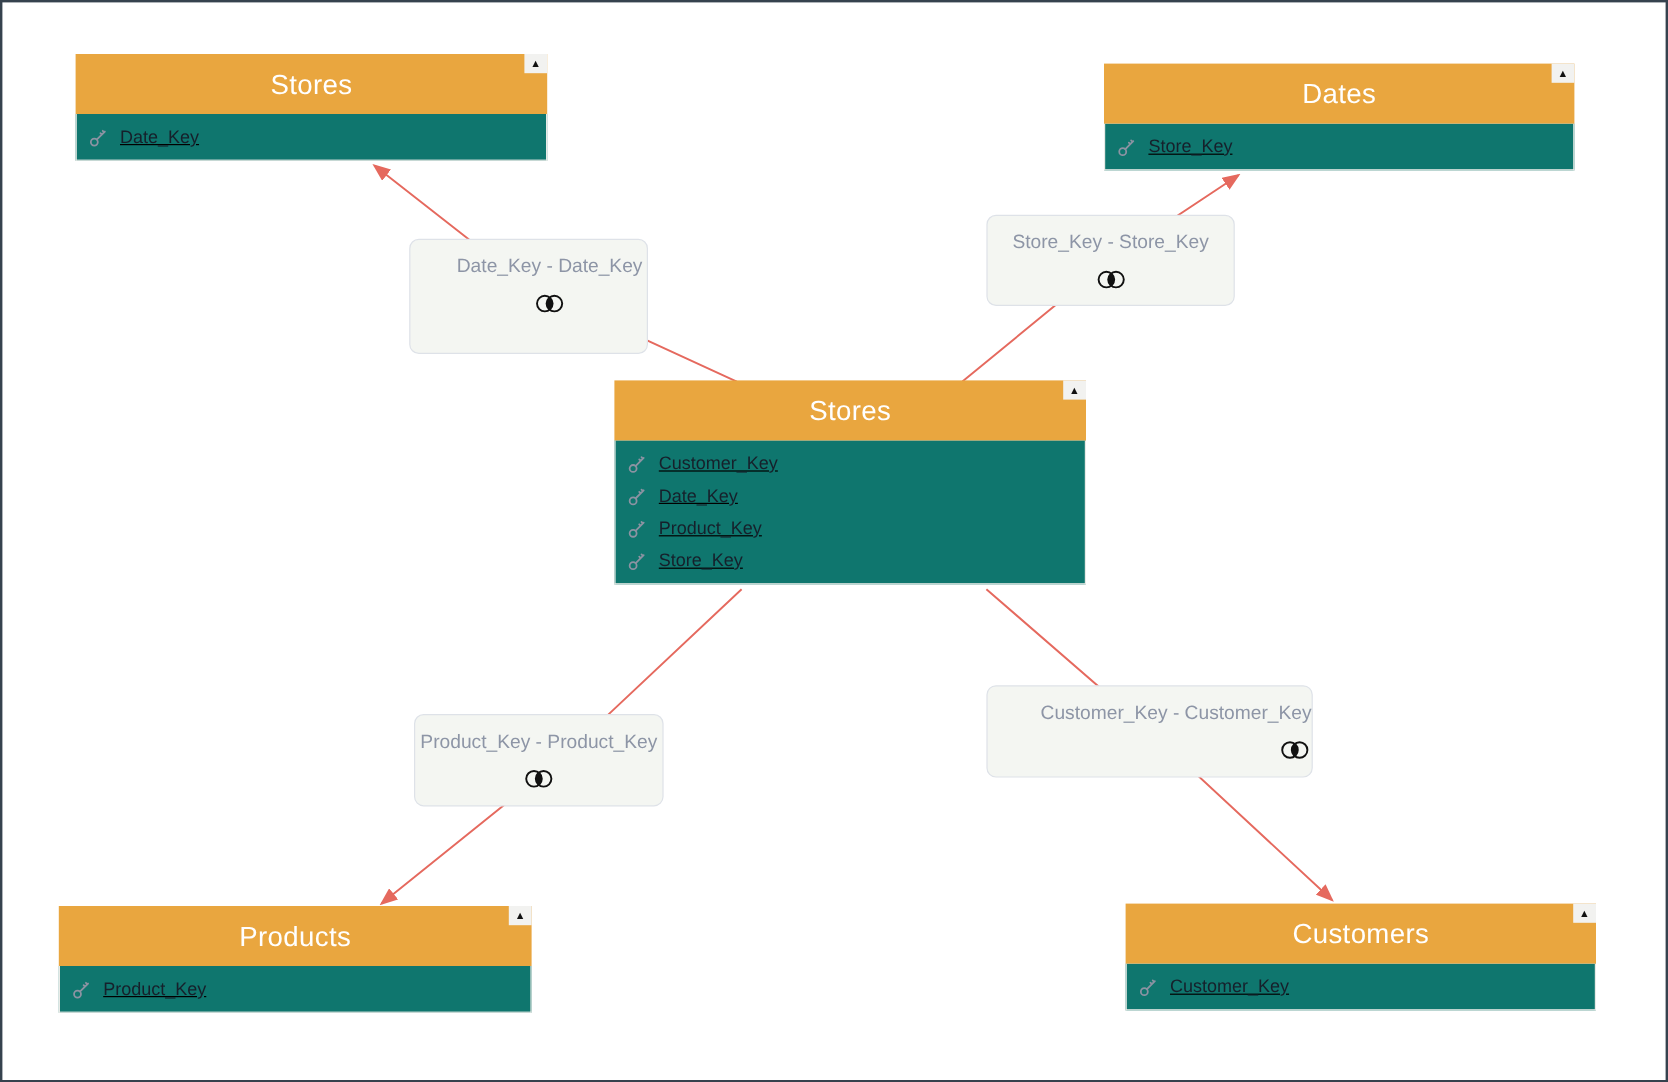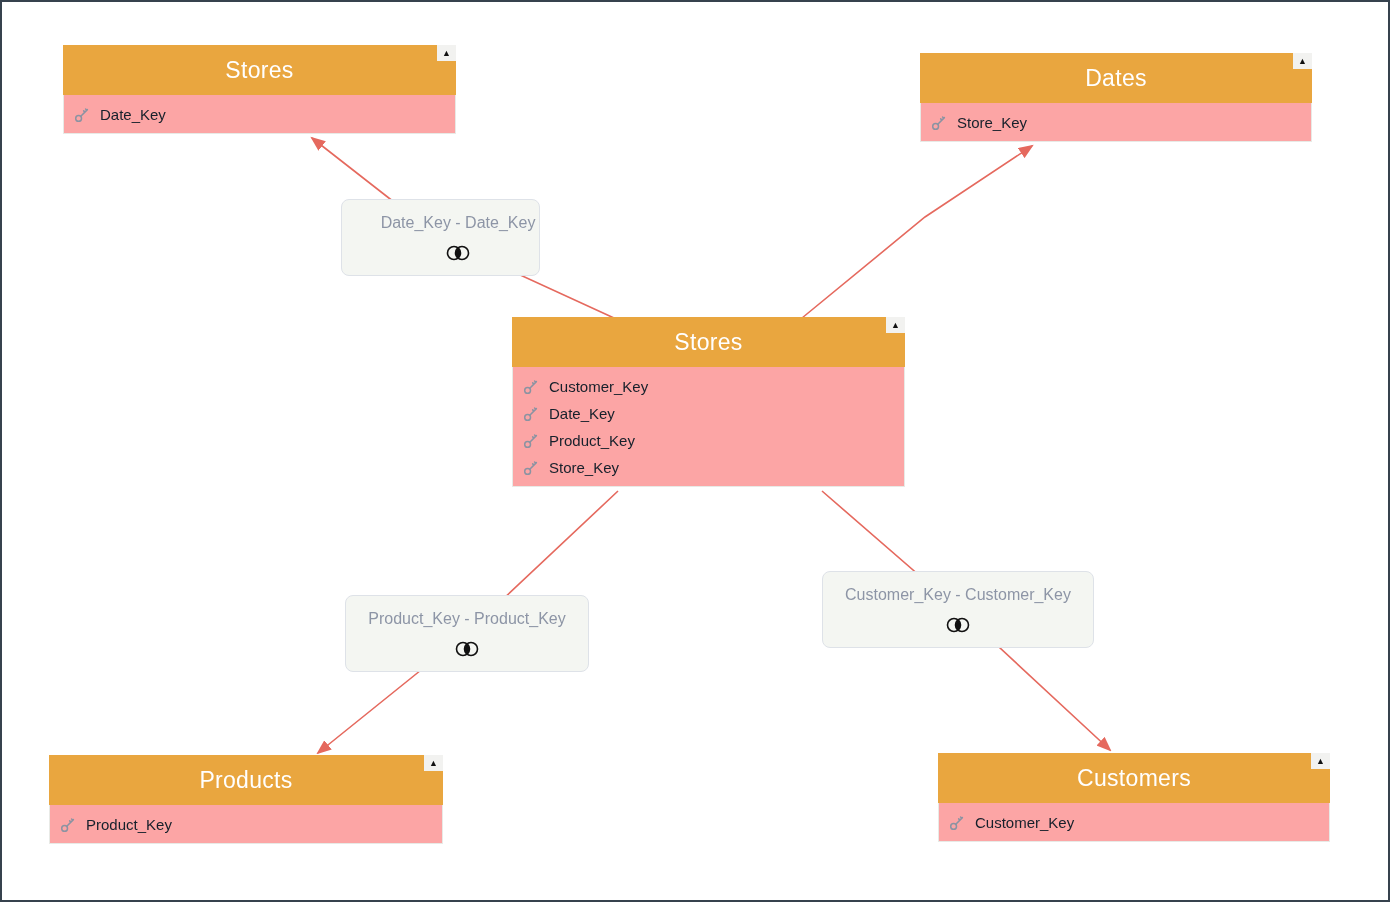--- a/index.html
+++ b/index.html
@@ -48,24 +48,25 @@
     height: 16px;
     background: #F2F2F0;
     color: #111111;
     font-size: 9px;
     line-height: 16px;
     text-align: center;
     cursor: pointer;
     user-select: none;
   }
   .table-body {
-    background: #fca5a5;
+    background: #0f766e;
     border: 1px solid #E8EAE6;
     border-top: none;
     padding: 6px 0 5px 0;
+    text-decoration: underline;
   }
   .field-row {
     display: flex;
     align-items: center;
     gap: 10px;
     padding: 5px 10px;
     font-size: 15px;
     color: #16202B;
     cursor: pointer;
   }
@@ -87,24 +88,24 @@
   }
   .rel-icon { margin-top: 11px; }
 
   
   #table-dates     { left: 61px;  top: 43px;  width: 393px; }
   #table-stores    { left: 918px; top: 51px;  width: 392px; }
   #table-sales     { left: 510px; top: 315px; width: 393px; }
   #table-products  { left: 47px;  top: 753px; width: 394px; }
   #table-customers { left: 936px; top: 751px; width: 392px; }
 
-  #rel-date     { left: 339px; top: 197px; width: 199px; height: 77px; padding-left: 35px; }
+  #rel-date     { left: 339px; top: 197px; width: 199px; height: 96px; padding-left: 35px; }
   #rel-store    { left: 820px; top: 177px; width: 207px; height: 76px; }
-  #rel-product  { left: 343px; top: 593px; width: 244px; height: 77px; }
-  #rel-customer { left: 820px; top: 569px; width: 272px; height: 77px; }
+  #rel-product  { left: 343px; top: 593px; width: 208px; height: 77px; }
+  #rel-customer { left: 820px; top: 569px; width: 272px; height: 77px; text-align: right; }
 </style>
 </head>
 <body>
 
 <div class="canvas">
 
   <svg class="lines-layer">
     <defs>
       <marker id="arrow" viewBox="0 0 10 8" refX="8.6" refY="4" markerWidth="15" markerHeight="12" orient="auto" markerUnits="userSpaceOnUse">
         <path d="M0 0 L10 4 L0 8 Z" fill="#E5695E"></path>
@@ -120,20 +121,30 @@
     <div class="rel-label">Date_Key - Date_Key</div>
     <div class="rel-icon">
       <svg width="28" height="20" viewBox="0 0 28 20">
         <circle cx="10" cy="10" r="6.5" fill="none" stroke="#111" stroke-width="1.6"></circle>
         <circle cx="18" cy="10" r="6.5" fill="none" stroke="#111" stroke-width="1.6"></circle>
         <path d="M14 4.9 A6.5 6.5 0 0 1 14 15.1 A6.5 6.5 0 0 1 14 4.9 Z" fill="#111"></path>
       </svg>
     </div>
   </div>
 
+  <div class="rel" id="rel-store">
+    <div class="rel-label">Store_Key - Store_Key</div>
+    <div class="rel-icon">
+      <svg width="28" height="20" viewBox="0 0 28 20">
+        <circle cx="10" cy="10" r="6.5" fill="none" stroke="#111" stroke-width="1.6"></circle>
+        <circle cx="18" cy="10" r="6.5" fill="none" stroke="#111" stroke-width="1.6"></circle>
+        <path d="M14 4.9 A6.5 6.5 0 0 1 14 15.1 A6.5 6.5 0 0 1 14 4.9 Z" fill="#111"></path>
+      </svg>
+    </div>
+  </div>
 
   <div class="rel" id="rel-product">
     <div class="rel-label">Product_Key - Product_Key</div>
     <div class="rel-icon">
       <svg width="28" height="20" viewBox="0 0 28 20">
         <circle cx="10" cy="10" r="6.5" fill="none" stroke="#111" stroke-width="1.6"></circle>
         <circle cx="18" cy="10" r="6.5" fill="none" stroke="#111" stroke-width="1.6"></circle>
         <path d="M14 4.9 A6.5 6.5 0 0 1 14 15.1 A6.5 6.5 0 0 1 14 4.9 Z" fill="#111"></path>
       </svg>
     </div>

